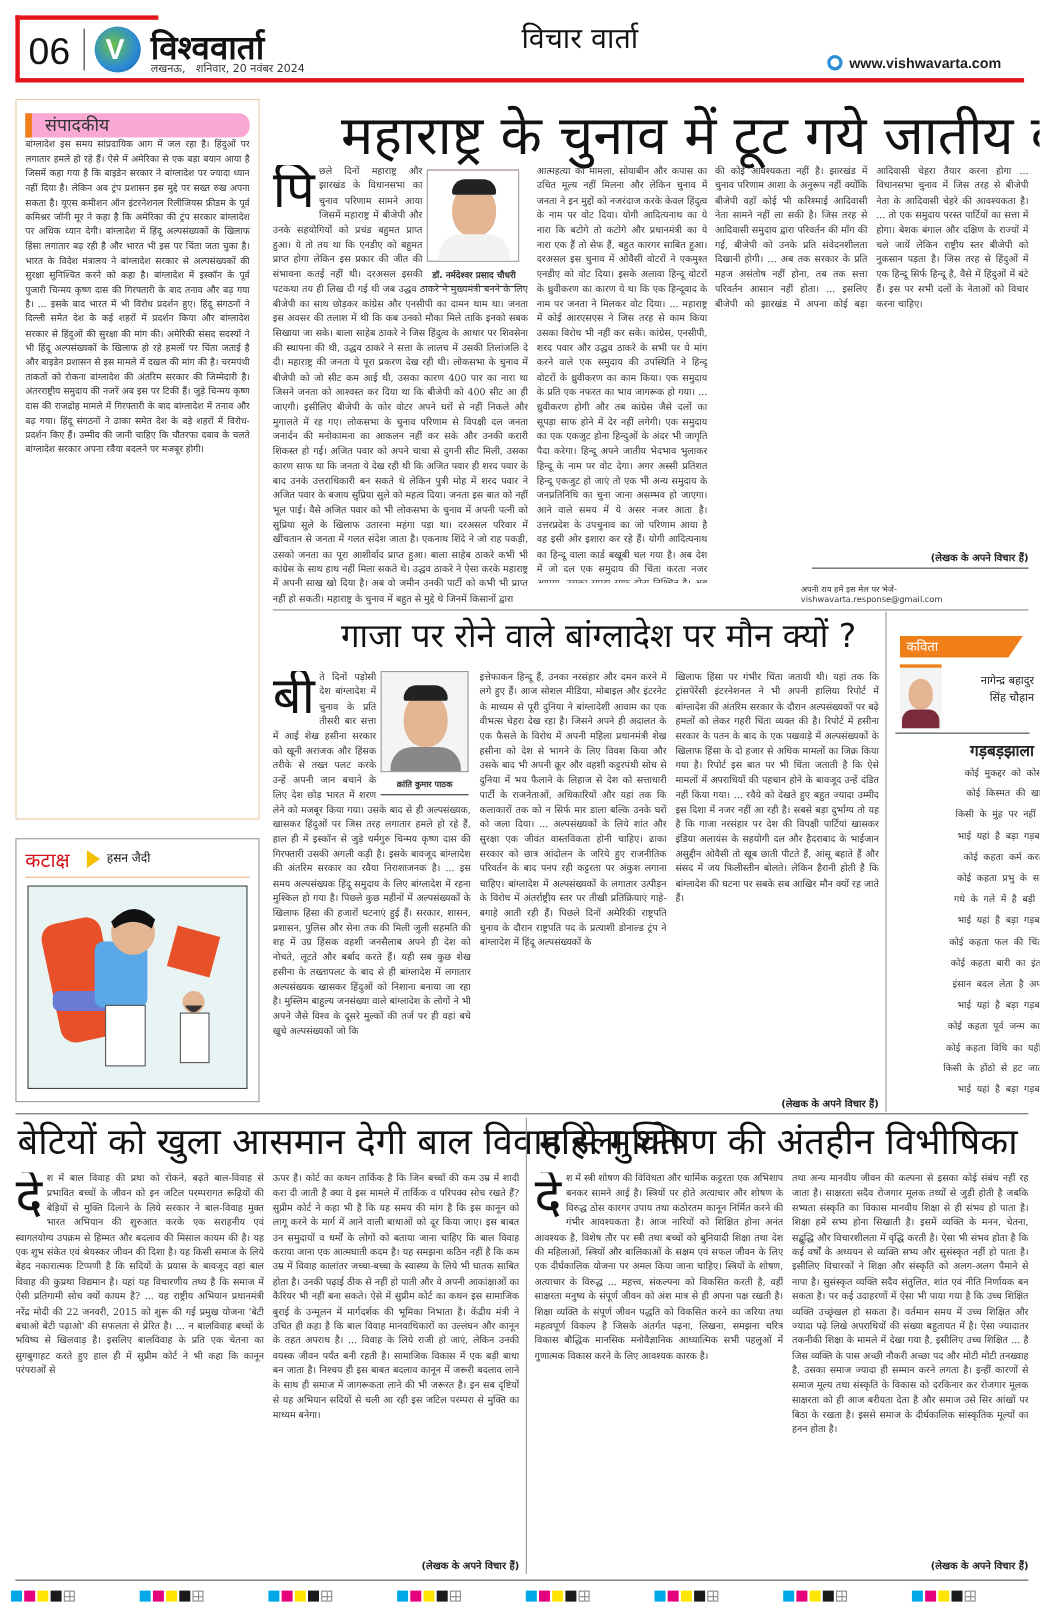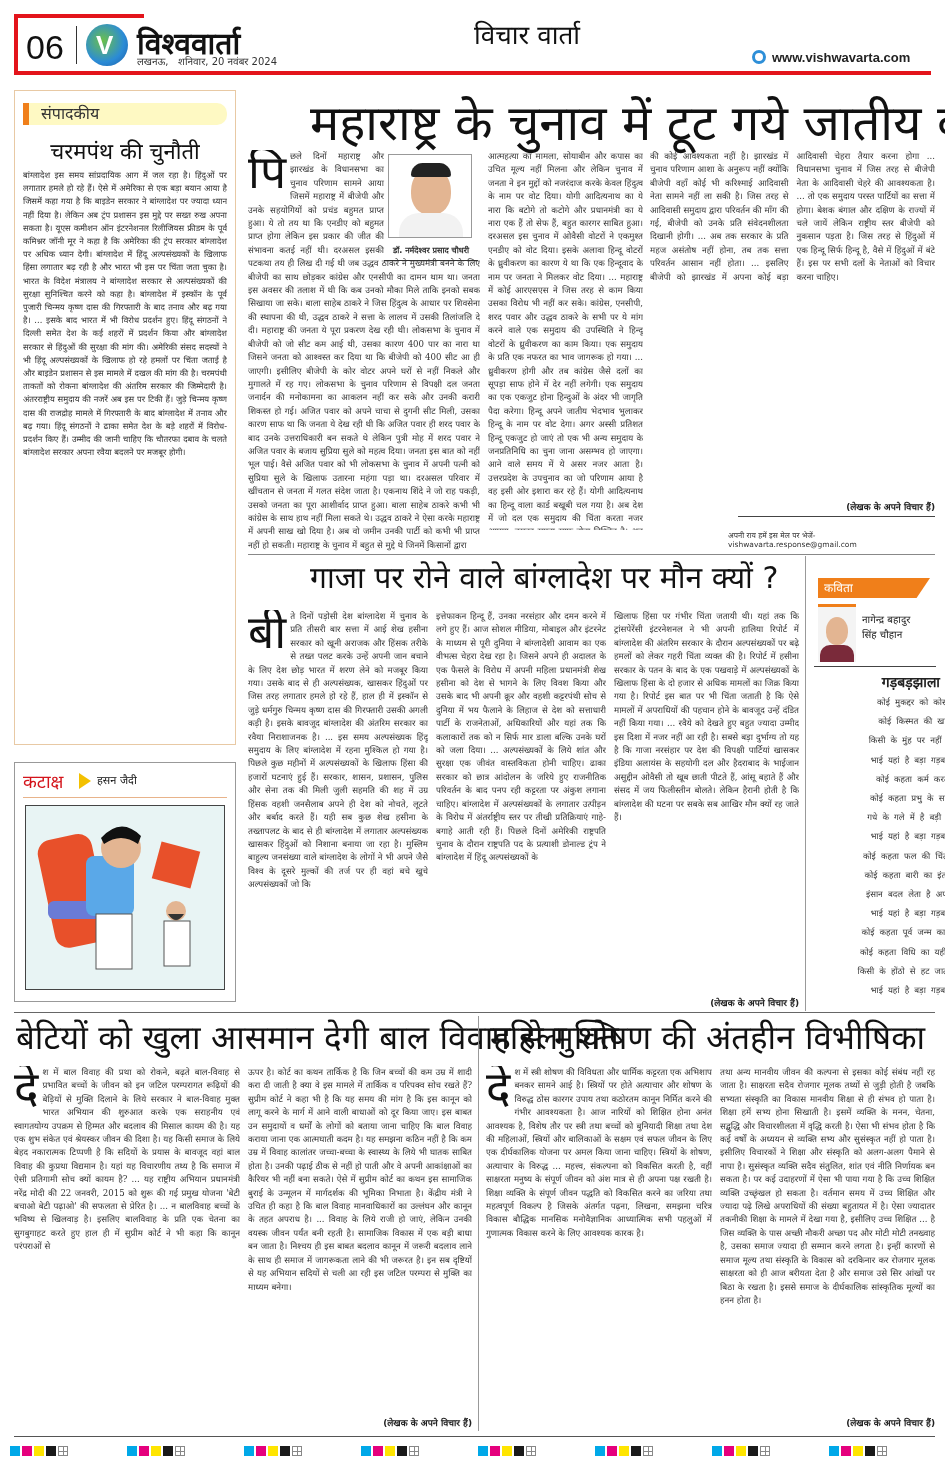--- a/index.html
+++ b/index.html
@@ -11,21 +11,21 @@
 .logo{left:86px;top:24px;width:42px;height:42px;border-radius:50%;background:radial-gradient(circle at 40% 40%,#6cc04a 0,#2b8bd6 60%,#1b5aa0 100%)}
 .logo span{position:absolute;left:10px;top:6px;font-family:"Liberation Sans",sans-serif;font-weight:bold;font-size:26px;color:#fff}
 .brand{left:137px;top:22px;font-family:"DejaVu Sans",sans-serif;font-weight:bold;font-size:30px;color:#111}
 .dateline{left:137px;top:54px;font-family:"DejaVu Sans",sans-serif;font-size:10px;color:#333}
 .section{left:474px;top:16px;font-family:"DejaVu Sans",sans-serif;font-size:26px;color:#111}
 .site{left:752px;top:50px;font-family:"Liberation Sans",sans-serif;font-weight:bold;font-size:13px;color:#222}
 .site i{display:inline-block;width:14px;height:14px;border-radius:50%;border:3px solid #2e8fd8;margin-right:6px;vertical-align:-2px}
 .redline{left:14px;top:71px;width:917px;height:4px;background:#e3141b}
 .col-text{font-size:8.6px;line-height:13.4px;text-align:justify;color:#333}
 .edbox{left:14px;top:90px;width:222px;height:655px;border:1px solid #e8c9a4;padding:12px 8px}
-.edtag{background:#fef9c3;height:22px;border-radius:0 10px 10px 0;position:relative;padding-left:18px;font-family:"DejaVu Sans",sans-serif;font-size:16px;line-height:22px;color:#333}
+.edtag{background:#f9a8d4;height:22px;border-radius:0 10px 10px 0;position:relative;padding-left:18px;font-family:"DejaVu Sans",sans-serif;font-size:16px;line-height:22px;color:#333}
 .edtag:before{content:"";position:absolute;left:0;top:0;width:6px;height:22px;background:#f07f1a}
 .edtitle{text-align:center;font-family:"DejaVu Sans",sans-serif;font-size:22px;margin:10px 0 4px;color:#111}
 .katbox{left:14px;top:762px;width:222px;height:240px;border:1px solid #999}
 .kattitle{left:8px;top:6px;font-family:"DejaVu Sans",sans-serif;font-size:18px;color:#d4141b}
 .katarrow{left:64px;top:10px;width:0;height:0;border-top:8px solid transparent;border-bottom:8px solid transparent;border-left:12px solid #f3c000}
 .katname{left:82px;top:9px;font-family:"DejaVu Sans",sans-serif;font-size:11px;font-weight:normal;color:#111}
 .katline{left:8px;top:34px;width:204px;height:1px;background:#e8b38a}
 .cartoon{left:10px;top:42px;width:200px;height:185px;border:1px solid #444;background:#e8f4f4;overflow:hidden}
 .h1{font-family:"DejaVu Sans",sans-serif;color:#111;white-space:nowrap}
 .photo{background:linear-gradient(#d01818 0,#d01818 100%);border:1px solid #999;overflow:hidden}
@@ -51,21 +51,20 @@
     <span>V</span>
   </div>
 <div class="abs brand">विश्ववार्ता</div>
 <div class="abs dateline"><span>लखनऊ,</span>&nbsp;&nbsp;&nbsp;<span>शनिवार, 20 नवंबर 2024</span></div>
 <div class="abs section">विचार वार्ता</div>
 <div class="abs site"><i></i><span>www.vishwavarta.com</span></div>
 <div class="abs redline"></div>
 
 <div class="abs edbox">
   <div class="edtag">संपादकीय</div>
-  <div class="edtitle">चरमपंथ की चुनौती</div>
   <div class="col-text" style="height:560px;overflow:hidden;font-size:8.3px;line-height:13.2px">बांग्लादेश इस समय सांप्रदायिक आग में जल रहा है। हिंदुओं पर लगातार हमले हो रहे हैं। ऐसे में अमेरिका से एक बड़ा बयान आया है जिसमें कहा गया है कि बाइडेन सरकार ने बांग्लादेश पर ज्यादा ध्यान नहीं दिया है। लेकिन अब ट्रंप प्रशासन इस मुद्दे पर सख्त रुख अपना सकता है। यूएस कमीशन ऑन इंटरनेशनल रिलीजियस फ्रीडम के पूर्व कमिश्नर जॉनी मूर ने कहा है कि अमेरिका की ट्रंप सरकार बांग्लादेश पर अधिक ध्यान देगी। बांग्लादेश में हिंदू अल्पसंख्यकों के खिलाफ हिंसा लगातार बढ़ रही है और भारत भी इस पर चिंता जता चुका है। भारत के विदेश मंत्रालय ने बांग्लादेश सरकार से अल्पसंख्यकों की सुरक्षा सुनिश्चित करने को कहा है। बांग्लादेश में इस्कॉन के पूर्व पुजारी चिन्मय कृष्ण दास की गिरफ्तारी के बाद तनाव और बढ़ गया है। ... इसके बाद भारत में भी विरोध प्रदर्शन हुए। हिंदू संगठनों ने दिल्ली समेत देश के कई शहरों में प्रदर्शन किया और बांग्लादेश सरकार से हिंदुओं की सुरक्षा की मांग की। अमेरिकी संसद सदस्यों ने भी हिंदू अल्पसंख्यकों के खिलाफ हो रहे हमलों पर चिंता जताई है और बाइडेन प्रशासन से इस मामले में दखल की मांग की है। चरमपंथी ताकतों को रोकना बांग्लादेश की अंतरिम सरकार की जिम्मेदारी है। अंतरराष्ट्रीय समुदाय की नजरें अब इस पर टिकी हैं। जुड़े चिन्मय कृष्ण दास की राजद्रोह मामले में गिरफ्तारी के बाद बांग्लादेश में तनाव और बढ़ गया। हिंदू संगठनों ने ढाका समेत देश के बड़े शहरों में विरोध-प्रदर्शन किए हैं। उम्मीद की जानी चाहिए कि चौतरफा दबाव के चलते बांग्लादेश सरकार अपना रवैया बदलने पर मजबूर होगी।</div>
 </div>
 
 <div class="abs katbox">
   <div class="abs kattitle">कटाक्ष</div>
   <div class="abs katarrow"></div>
   <div class="abs katname">हसन जैदी</div>
   <div class="abs katline"></div>
   <div class="abs cartoon">
     <svg width="200" height="185" viewBox="0 0 200 185">
@@ -99,33 +98,41 @@
 <div class="abs col-text" style="left:488px;top:150px;width:155px;height:380px;overflow:hidden">आत्महत्या का मामला, सोयाबीन और कपास का उचित मूल्य नहीं मिलना और लेकिन चुनाव में जनता ने इन मुद्दों को नजरंदाज करके केवल हिंदुत्व के नाम पर वोट दिया। योगी आदित्यनाथ का ये नारा कि बटोगे तो कटोगे और प्रधानमंत्री का ये नारा एक हैं तो सेफ हैं, बहुत कारगर साबित हुआ। दरअसल इस चुनाव में ओवैसी वोटरों ने एकमुश्त एनडीए को वोट दिया। इसके अलावा हिन्दू वोटरों के ध्रुवीकरण का कारण ये था कि एक हिन्दूवाद के नाम पर जनता ने मिलकर वोट दिया। ... महाराष्ट्र में कोई आरएसएस ने जिस तरह से काम किया उसका विरोध भी नहीं कर सके। कांग्रेस, एनसीपी, शरद पवार और उद्धव ठाकरे के सभी पर ये मांग करने वाले एक समुदाय की उपस्थिति ने हिन्दू वोटरों के ध्रुवीकरण का काम किया। एक समुदाय के प्रति एक नफरत का भाव जागरूक हो गया। ... ध्रुवीकरण होगी और तब कांग्रेस जैसे दलों का सूपड़ा साफ होने में देर नहीं लगेगी। एक समुदाय का एक एकजुट होना हिन्दुओं के अंदर भी जागृति पैदा करेगा। हिन्दू अपने जातीय भेदभाव भुलाकर हिन्दू के नाम पर वोट देगा। अगर अस्सी प्रतिशत हिन्दू एकजुट हो जाएं तो एक भी अन्य समुदाय के जनप्रतिनिधि का चुना जाना असम्भव हो जाएगा। आने वाले समय में ये असर नजर आता है। उत्तरप्रदेश के उपचुनाव का जो परिणाम आया है वह इसी ओर इशारा कर रहे हैं। योगी आदित्यनाथ का हिन्दू वाला कार्ड बखूबी चल गया है। अब देश में जो दल एक समुदाय की चिंता करता नजर आएगा, उसका सूपड़ा साफ होना निश्चित है। अब केवल दक्षिण के राज्यों में हिंदुओं में जागरूकता लाने की आवश्यकता है। वहाँ संघ भी अभी तक अपने पैर नहीं जमा पाया है। अगर संघ किसी तरह वहाँ घुसपैठ कर लेता है तो धीरे धीरे पूरे देश में एनडीए अपना पाँव पसार सकता है। महाराष्ट्र में हिन्दू कार्ड बखूबी चल गया है और ये अभी चलेगा। जब तक एक परिवार के हाथ में कांग्रेस की कमान है, तब तक बीजेपी को चिंता करने</div>
 <div class="abs col-text" style="left:650px;top:150px;width:285px;height:345px;overflow:hidden;column-count:2;column-gap:8px">की कोई आवश्यकता नहीं है। झारखंड में चुनाव परिणाम आशा के अनुरूप नहीं क्योंकि बीजेपी वहाँ कोई भी करिश्माई आदिवासी नेता सामने नहीं ला सकी है। जिस तरह से आदिवासी समुदाय द्वारा परिवर्तन की माँग की गई, बीजेपी को उनके प्रति संवेदनशीलता दिखानी होगी। ... अब तक सरकार के प्रति महज असंतोष नहीं होना, तब तक सत्ता परिवर्तन आसान नहीं होता। ... इसलिए बीजेपी को झारखंड में अपना कोई बड़ा आदिवासी चेहरा तैयार करना होगा ... विधानसभा चुनाव में जिस तरह से बीजेपी नेता के आदिवासी चेहरे की आवश्यकता है। ... तो एक समुदाय परस्त पार्टियों का सत्ता में होगा। बेशक बंगाल और दक्षिण के राज्यों में चले जायें लेकिन राष्ट्रीय स्तर बीजेपी को नुकसान पड़ता है। जिस तरह से हिंदुओं में एक हिन्दू सिर्फ हिन्दू है, वैसे में हिंदुओं में बंटे हैं। इस पर सभी दलों के नेताओं को विचार करना चाहिए।</div>
 <div class="abs credit" style="left:650px;top:500px;width:285px">(लेखक के अपने विचार हैं)</div>
 <div class="abs hrule" style="left:738px;top:516px;width:197px"></div>
 <div class="abs" style="left:728px;top:530px;font-family:'DejaVu Sans',sans-serif;font-size:7.5px;color:#333"><span>अपनी राय हमें इस मेल पर भेजें-</span> <span>vishwavarta.response@gmail.com</span></div>
 <div class="abs hrule" style="left:248px;top:554px;width:687px;background:#888"></div>
 
 <div class="abs h1" style="left:310px;top:556px;font-size:30px">गाजा पर रोने वाले बांग्लादेश पर मौन क्यों ?</div>
 <div class="abs vrule" style="left:805px;top:556px;height:455px"></div>
 <div class="abs col-text" style="left:248px;top:610px;width:180px;height:400px;overflow:hidden">
+  <div style="float:right;width:82px;height:112px;margin-left:4px;position:relative">
+    <div class="photo" style="position:absolute;left:0;top:0;width:80px;height:92px;background:#f4f4f4">
+      <div class="face" style="left:20px;top:18px;width:40px;height:50px"></div>
+      <div style="position:absolute;left:20px;top:12px;width:40px;height:14px;background:#222;border-radius:20px 20px 4px 4px"></div>
+      <div style="position:absolute;left:8px;top:68px;width:64px;height:26px;background:#888;border-radius:20px 20px 0 0"></div>
+    </div>
+    <div class="caption" style="position:absolute;left:0;top:96px;width:80px;font-size:7.5px">क्रांति कुमार पाठक</div>
+  </div>
   <span class="dropcap">बी</span>
   <span>ते दिनों पड़ोसी देश बांग्लादेश में चुनाव के प्रति तीसरी बार सत्ता में आई शेख हसीना सरकार को खूनी अराजक और हिंसक तरीके से तख्त पलट करके उन्हें अपनी जान बचाने के लिए देश छोड़ भारत में शरण लेने को मजबूर किया गया। उसके बाद से ही अल्पसंख्यक, खासकर हिंदुओं पर जिस तरह लगातार हमले हो रहे हैं, हाल ही में इस्कॉन से जुड़े धर्मगुरु चिन्मय कृष्ण दास की गिरफ्तारी उसकी अगली कड़ी है। इसके बावजूद बांग्लादेश की अंतरिम सरकार का रवैया निराशाजनक है। ... इस समय अल्पसंख्यक हिंदू समुदाय के लिए बांग्लादेश में रहना मुश्किल हो गया है। पिछले कुछ महीनों में अल्पसंख्यकों के खिलाफ हिंसा की हजारों घटनाएं हुई हैं। सरकार, शासन, प्रशासन, पुलिस और सेना तक की मिली जुली सहमति की शह में उग्र हिंसक वहशी जनसैलाब अपने ही देश को नोचते, लूटते और बर्बाद करते हैं। यही सब कुछ शेख हसीना के तख्तापलट के बाद से ही बांग्लादेश में लगातार अल्पसंख्यक खासकर हिंदुओं को निशाना बनाया जा रहा है। मुस्लिम बाहुल्य जनसंख्या वाले बांग्लादेश के लोगों ने भी अपने जैसे विश्व के दूसरे मुल्कों की तर्ज पर ही वहां बचे खुचे अल्पसंख्यकों जो कि</span>
 </div>
 <div class="abs col-text" style="left:436px;top:610px;width:170px;height:400px;overflow:hidden">इत्तेफाकन हिन्दू हैं, उनका नरसंहार और दमन करने में लगे हुए हैं। आज सोशल मीडिया, मोबाइल और इंटरनेट के माध्यम से पूरी दुनिया ने बांग्लादेशी आवाम का एक वीभत्स चेहरा देख रहा है। जिसने अपने ही अदालत के एक फैसले के विरोध में अपनी महिला प्रधानमंत्री शेख हसीना को देश से भागने के लिए विवश किया और उसके बाद भी अपनी क्रूर और वहशी कट्टरपंथी सोच से दुनिया में भय फैलाने के लिहाज से देश को सत्ताधारी पार्टी के राजनेताओं, अधिकारियों और यहां तक कि कलाकारों तक को न सिर्फ मार डाला बल्कि उनके घरों को जला दिया। ... अल्पसंख्यकों के लिये शांत और सुरक्षा एक जीवंत वास्तविकता होनी चाहिए। ढाका सरकार को छात्र आंदोलन के जरिये हुए राजनीतिक परिवर्तन के बाद पनप रही कट्टरता पर अंकुश लगाना चाहिए। बांग्लादेश में अल्पसंख्यकों के लगातार उत्पीड़न के विरोध में अंतर्राष्ट्रीय स्तर पर तीखी प्रतिक्रियाएं गाहे-बगाहे आती रही हैं। पिछले दिनों अमेरिकी राष्ट्रपति चुनाव के दौरान राष्ट्रपति पद के प्रत्याशी डोनाल्ड ट्रंप ने बांग्लादेश में हिंदू अल्पसंख्यकों के</div>
 <div class="abs col-text" style="left:614px;top:610px;width:185px;height:385px;overflow:hidden">खिलाफ हिंसा पर गंभीर चिंता जतायी थी। यहां तक कि ट्रांसपेरेंसी इंटरनेशनल ने भी अपनी हालिया रिपोर्ट में बांग्लादेश की अंतरिम सरकार के दौरान अल्पसंख्यकों पर बढ़े हमलों को लेकर गहरी चिंता व्यक्त की है। रिपोर्ट में हसीना सरकार के पतन के बाद के एक पखवाड़े में अल्पसंख्यकों के खिलाफ हिंसा के दो हजार से अधिक मामलों का जिक्र किया गया है। रिपोर्ट इस बात पर भी चिंता जताती है कि ऐसे मामलों में अपराधियों की पहचान होने के बावजूद उन्हें दंडित नहीं किया गया। ... रवैये को देखते हुए बहुत ज्यादा उम्मीद इस दिशा में नजर नहीं आ रही है। सबसे बड़ा दुर्भाग्य तो यह है कि गाजा नरसंहार पर देश की विपक्षी पार्टियां खासकर इंडिया अलायंस के सहयोगी दल और हैदराबाद के भाईजान असुद्दीन ओवैसी तो खूब छाती पीटते हैं, आंसू बहाते हैं और संसद में जय फिलीस्तीन बोलते। लेकिन हैरानी होती है कि बांग्लादेश की घटना पर सबके सब आखिर मौन क्यों रह जाते हैं।</div>
 <div class="abs credit" style="left:614px;top:996px;width:185px">(लेखक के अपने विचार हैं)</div>
 
 <div class="abs kavita-tag">कविता</div>
 <div class="abs" style="left:818px;top:604px;width:38px;height:58px;background:#f4f4f4;border-top:3px solid #f07f1a;overflow:hidden">
   <div class="face" style="left:8px;top:10px;width:22px;height:28px"></div>
   <div style="position:absolute;left:2px;top:38px;width:34px;height:20px;background:#7a2a3a;border-radius:10px 10px 0 0"></div>
 </div>
-<div class="abs" style="left:862px;top:612px;width:78px;text-align:left;font-family:'DejaVu Sans',sans-serif;font-size:10px;line-height:15px;color:#222">
+<div class="abs" style="left:862px;top:612px;width:78px;text-align:right;font-family:'DejaVu Sans',sans-serif;font-size:10px;line-height:15px;color:#222">
   <div>नागेन्द्र बहादुर</div>
   <div>सिंह चौहान</div>
 </div>
 <div class="abs hrule" style="left:814px;top:666px;width:122px"></div>
 <div class="abs poemtitle" style="top:672px">गड़बड़झाला</div>
 <div class="abs poem" style="top:694px">
   <div>कोई मुकद्दर को कोस रहा</div>
   <div>कोई किस्मत की खा रहा</div>
   <div>किसी के मुंह पर नहीं है ताला</div>
   <div>भाई यहां है बड़ा गड़बड़झाला।</div>

